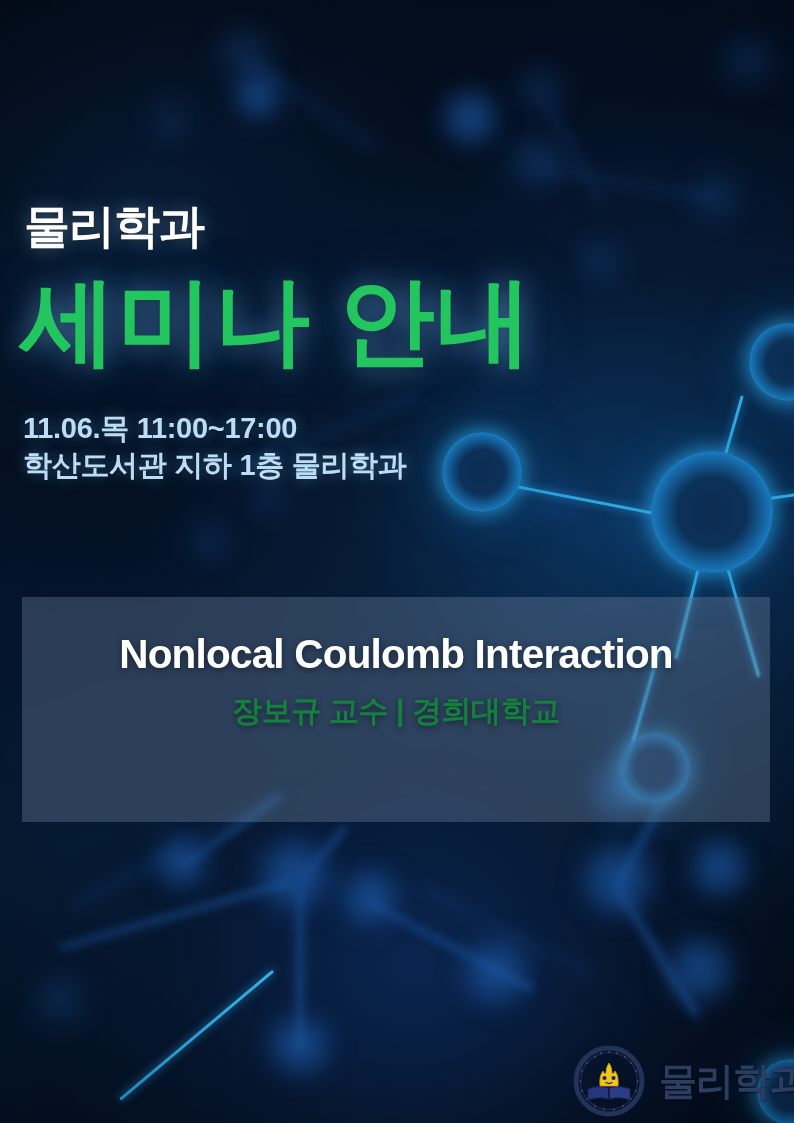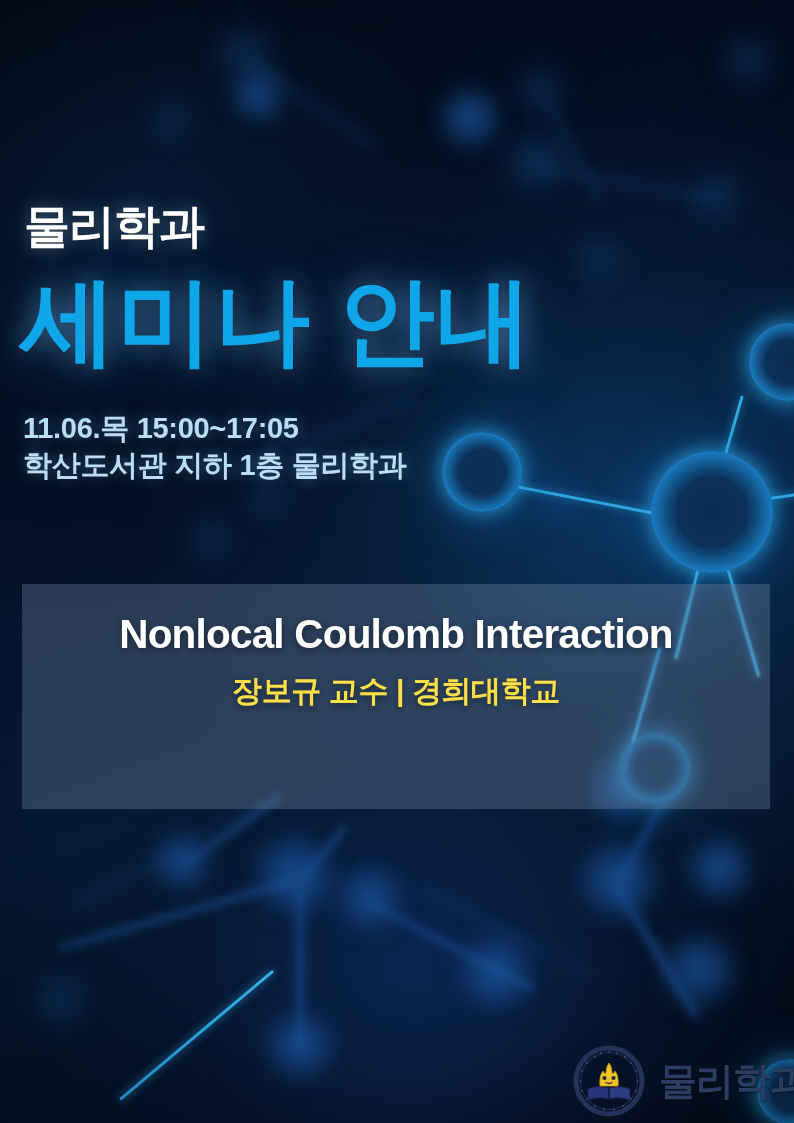--- a/index.html
+++ b/index.html
@@ -93,21 +93,21 @@
     letter-spacing: -1px;
     text-shadow: 0 0 18px rgba(150,205,250,0.45), 0 2px 6px rgba(0,0,0,0.6);
     white-space: nowrap;
   }
   .main-title {
     position: absolute;
     left: 20px;
     top: 272px;
     font-size: 96px;
     font-weight: 700;
-    color: #0ea5e9;
+    color: #22c55e;
     letter-spacing: 1px;
     line-height: 1.02;
     text-shadow: 0 0 26px rgba(120,190,250,0.55), 0 0 60px rgba(60,140,220,0.35), 0 3px 8px rgba(0,0,0,0.5);
     white-space: nowrap;
   }
   .meta-lines {
     position: absolute;
     left: 23px;
     top: 410px;
     line-height: 1.28;
@@ -118,43 +118,43 @@
     color: #bcddf7;
     letter-spacing: -0.3px;
     text-shadow: 0 0 14px rgba(120,190,250,0.45), 0 2px 5px rgba(0,0,0,0.55);
     white-space: nowrap;
   }
 
   
   .title-panel {
     position: absolute;
     left: 22px;
-    top: 584px;
+    top: 597px;
     width: 748px;
     height: 225px;
     background: rgba(120,140,170,0.34);
     backdrop-filter: blur(1px);
     box-sizing: border-box;
-    padding: 26px 16px 0 16px;
+    padding: 33px 16px 0 16px;
     text-align: center;
   }
   .talk-title {
     font-size: 40.5px;
     font-weight: 700;
     color: #ffffff;
     line-height: 1.22;
     letter-spacing: -0.8px;
     text-shadow: 0 2px 7px rgba(0,0,0,0.45);
     white-space: nowrap;
   }
   .speaker {
     margin-top: 12px;
     font-size: 30px;
     font-weight: 700;
-    color: #fde047;
+    color: #15803d;
     letter-spacing: -0.4px;
     text-shadow: 0 2px 6px rgba(0,0,0,0.45);
     white-space: nowrap;
   }
 
   
   .footer-logo {
     position: absolute;
     left: 573px;
     top: 1045px;
@@ -248,21 +248,21 @@
     <div class="node sharp" style="left:790px; top:1092px; width:66px; height:66px; opacity:0.9;"></div>
   </div>
 
   <div class="bg-vignette"></div>
 
   <div class="dept-kicker">물리학과</div>
 
   <div class="main-title">세미나 안내</div>
 
   <div class="meta-lines">
-    <div class="meta-line">11.06.목 15:00~17:05</div>
+    <div class="meta-line">11.06.목 11:00~17:00</div>
     <div class="meta-line">학산도서관 지하 1층 물리학과</div>
   </div>
 
   <div class="title-panel">
     <div class="talk-title">Nonlocal Coulomb Interaction</div>
     <div class="speaker">장보규 교수 | 경희대학교</div>
   </div>
 
   <div class="footer-logo">
     <span class="emblem">

